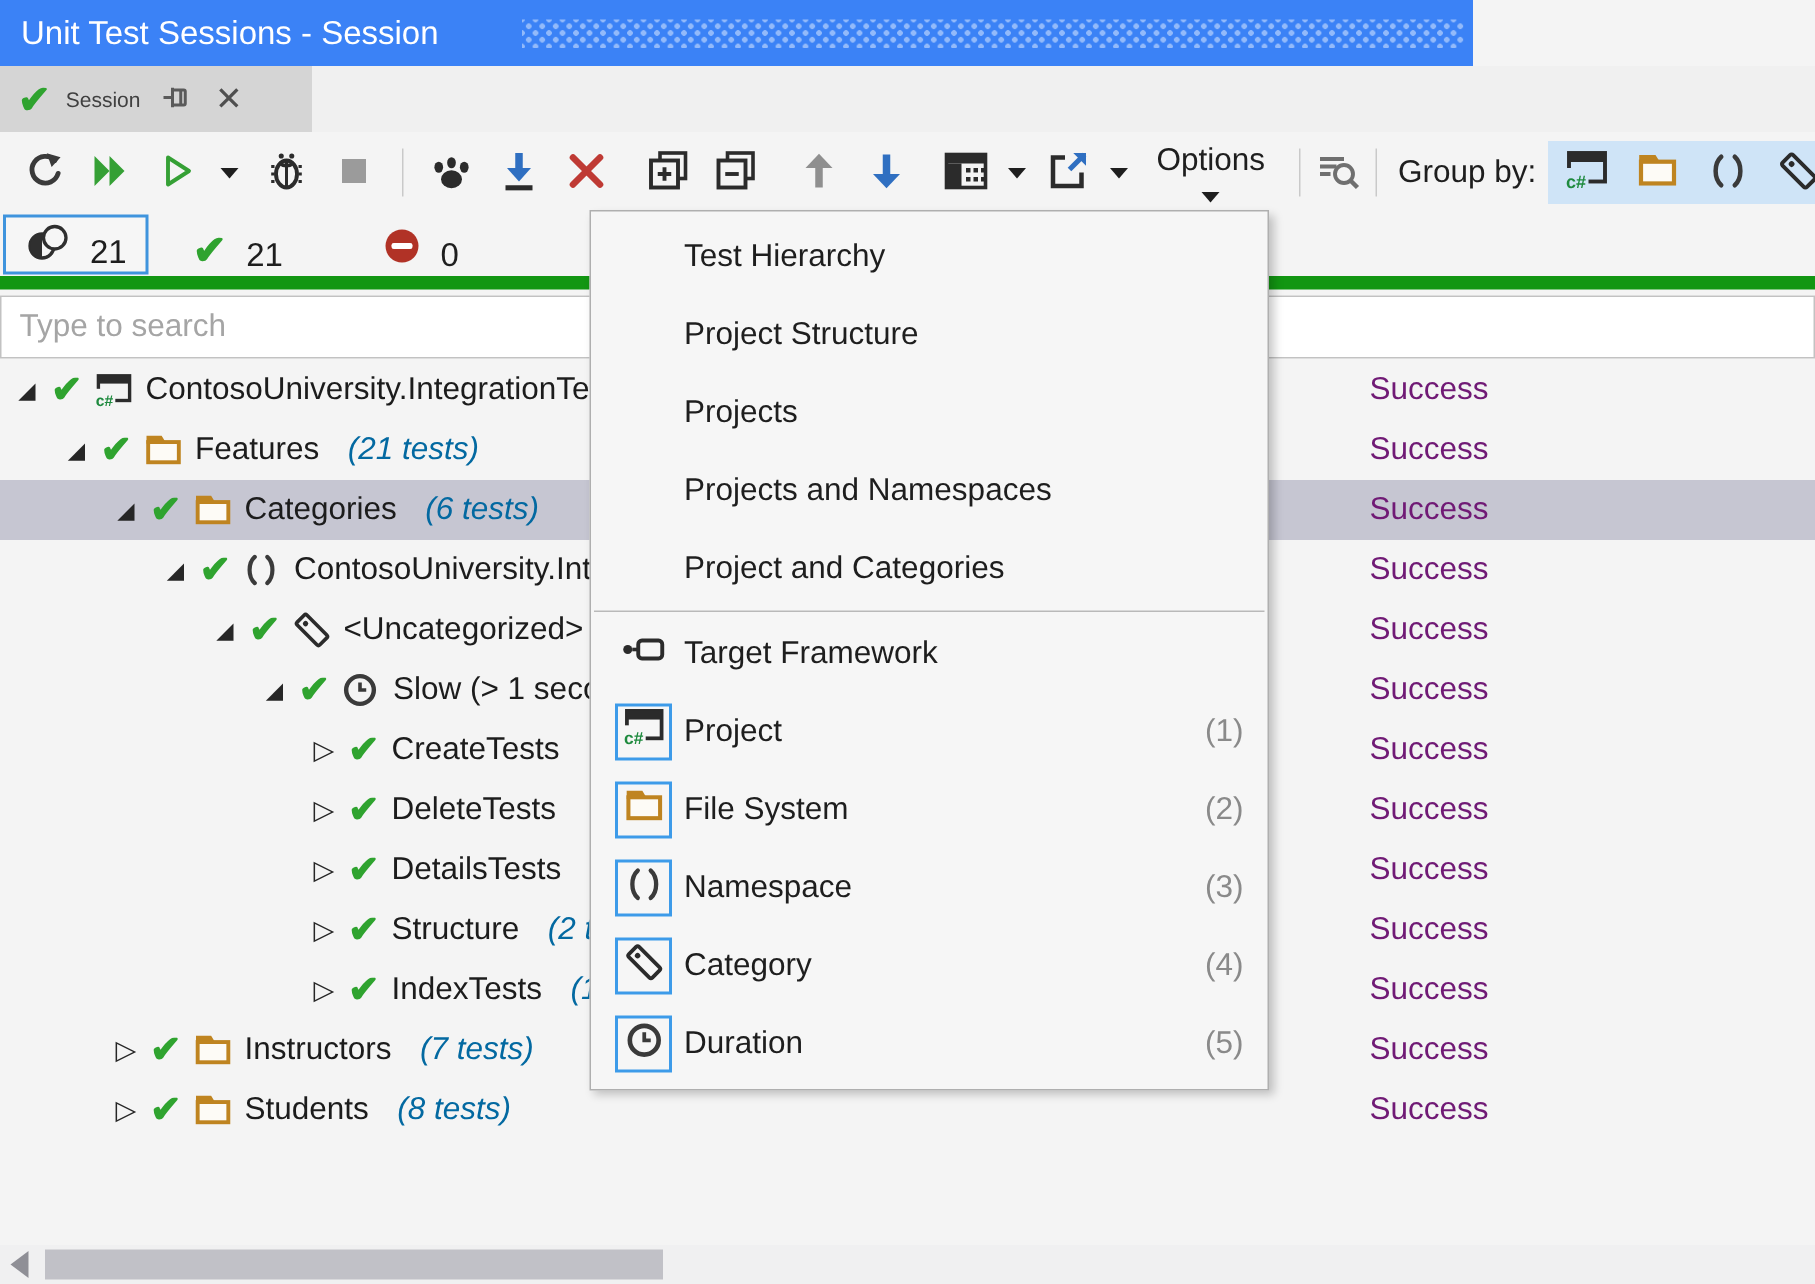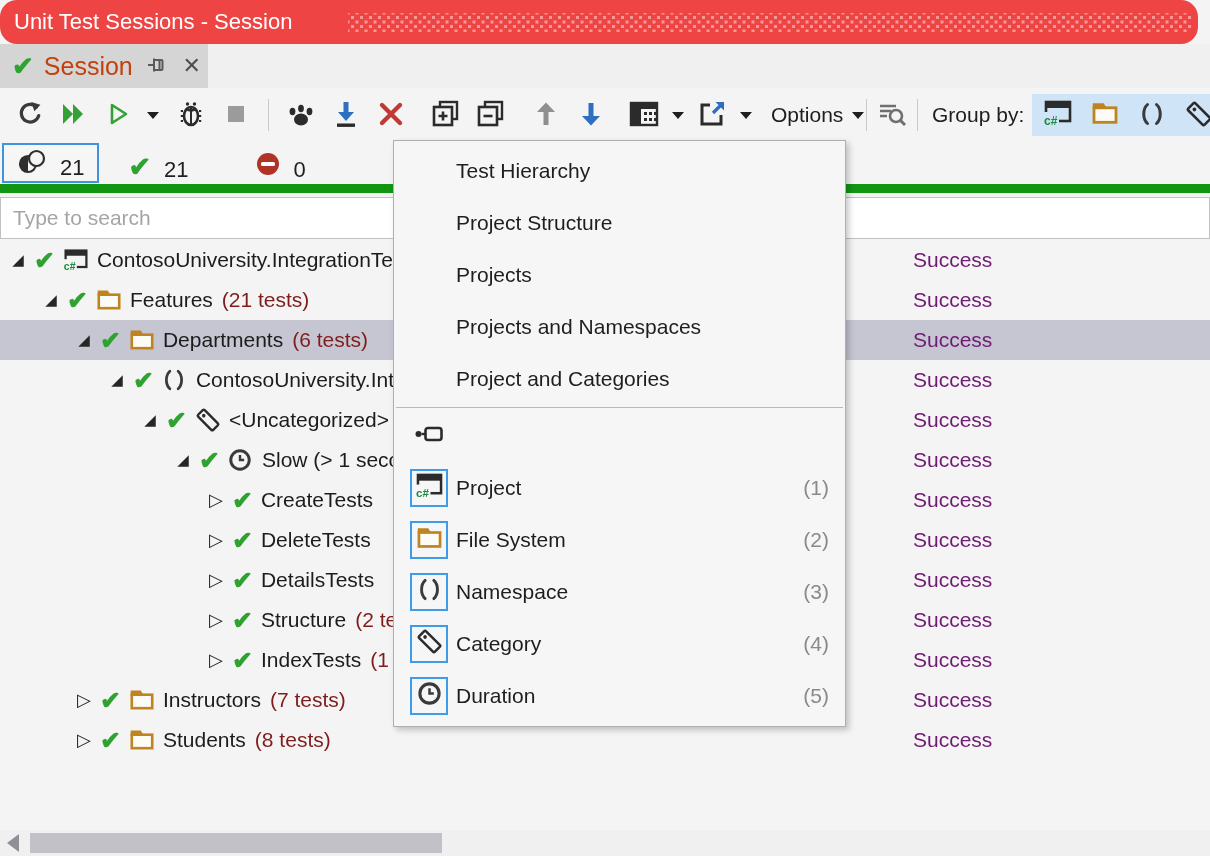--- a/index.html
+++ b/index.html
@@ -1,42 +1,42 @@
 <!DOCTYPE html>
 <html><head>
 <meta charset="utf-8">
 <style>
   * { margin:0; padding:0; box-sizing:border-box; }
   html,body { width:1210px; height:856px; overflow:hidden; }
   body { position:relative; background:#f4f4f4; font-family:"Liberation Sans",sans-serif; color:#1c1c1c; }
 
   
-  .titlebar { position:absolute; left:0; top:0; width:1198px; height:44px; background:#ef4444;border-radius:17px; }
+  .titlebar { position:absolute; left:0; top:0; width:982px; height:44px; background:#3b82f6; }
   .titlebar .title { position:absolute; left:14px; top:0; line-height:44px; color:#fff; font-size:22px; white-space:nowrap; }
   .title-dots { position:absolute; left:348px; right:6px; top:13px; height:19px;
     background-image:
       radial-gradient(circle, rgba(255,255,255,.45) 1.7px, transparent 2px),
       radial-gradient(circle, rgba(255,255,255,.45) 1.7px, transparent 2px);
     background-size:9px 9px; background-position:0 0, 4.5px 4.5px; }
 
   
   .tabbar { position:absolute; left:0; top:44px; width:1210px; height:44px; background:#f0f0f0; }
   .tab { width:208px; height:44px; background:#d5d5d5; display:flex; align-items:center; padding-left:12px; gap:10px; }
   .tab-check { color:#2fa32f; font-size:26px; font-weight:bold; line-height:1; }
-  .tab-label { color:#c2410c; font-size:25px; }
+  .tab-label { color:#404040; font-size:14px; }
   .tab-btn { background:none; border:none; display:flex; align-items:center; justify-content:center; width:26px; height:26px; cursor:pointer; }
   .tab-close { color:#4f4f4f; font-size:22px; }
 
   
   .toolbar { position:absolute; left:0; top:88px; width:1210px; height:54px; background:#f4f4f4; display:flex; align-items:center; padding-left:10px; gap:7px; }
   .tb { background:none; border:none; padding:0; width:38px; height:40px; display:flex; align-items:center; justify-content:center; cursor:pointer; flex:none; }
   .tb.narrow { width:16px; }
   .caret { width:0; height:0; border-left:6px solid transparent; border-right:6px solid transparent; border-top:7px solid #1e1e1e; }
   .vsep { width:1px; height:32px; background:#c9c9c9; margin:0 6px; flex:none; }
-  .options-btn { display:flex; align-items:center; gap:9px; font-size:21px; color:#1e1e1e; width:auto; padding:0 4px; }
+  .options-btn { display:flex; align-items:center; gap:9px; font-size:21px; color:#1e1e1e; width:auto; padding:0 4px;flex-direction:column; }
   .right-cluster { position:absolute; left:860px; top:0; height:54px; display:flex; align-items:center; }
   .groupby-label { font-size:21px; color:#1e1e1e; margin:0 8px 0 8px; white-space:nowrap; }
   .groupby-set { display:flex; align-items:center; gap:15px; background:#cfe4f7; height:42px; padding:0 10px; width:270px; flex:none; }
   .groupby-set .tb { width:32px; }
 
   
   .cut { fill:#f4f4f4; }
   .groupby-set .cut { fill:#cfe4f7; }
   .menu .cut { fill:#f6f6f6; }
 
@@ -56,21 +56,21 @@
 
   
   .tree { position:absolute; left:0; top:240px; width:1210px; }
   .row { position:relative; height:40px; display:flex; align-items:center; font-size:21px; white-space:nowrap; cursor:default; }
   .row.selected { background:#c6c6d2; }
   .ind { flex:none; }
   .twisty { flex:none; width:20px; margin-right:6px; text-align:center; font-size:15px; color:#262626; cursor:pointer; }
   .twisty.col { font-size:18px; }
   .check { flex:none; color:#2fa32f; font-size:25px; font-weight:bold; margin-right:8px; line-height:1; }
   .ticon { flex:none; width:26px; margin-right:8px; display:flex; align-items:center; }
-  .count:not(:empty) { color:#7f1d1d; margin-left:9px; }
+  .count:not(:empty) { font-style:italic; color:#0369a1; margin-left:19px; }
   .status { position:absolute; left:913px; color:#701a75; }
 
   
   .menu { position:absolute; left:393px; top:140px; width:453px; background:#f6f6f6; border:1px solid #afafaf; box-shadow:3px 3px 6px rgba(0,0,0,.22); padding:4px 0; z-index:10; }
   .mi { height:52px; display:flex; align-items:center; padding:0 16px 0 8px; font-size:21px; color:#1e1e1e; cursor:pointer; }
   .mi-gutter { width:54px; flex:none; display:flex; align-items:center; justify-content:center; }
   .mi-label { flex:1; }
   .mi-shortcut { color:#8a8a8a; }
   .msep { height:1px; background:#b9b9b9; margin:2px 2px; }
   .icon-box { width:38px; height:38px; border:2px solid #3d9be9; background:#f6f6f6; display:flex; align-items:center; justify-content:center; }
@@ -332,21 +332,21 @@
   <div class="row selected">
     <span class="ind" style="width:74px"></span>
     <span class="twisty">◢</span>
     <span class="check">✔</span>
     <span class="ticon">
         <svg width="27" height="24" viewBox="0 0 28 25">
           <path d="M3 8 V3.5 H12 L14.5 7.5" fill="#bf8420" stroke="#bf8420" stroke-width="2.4"></path>
           <rect x="3" y="6.8" width="22" height="14.5" fill="#fdfbf6" stroke="#bf8420" stroke-width="2.8"></rect>
         </svg>
       </span>
-    <span class="name">Departments</span>
+    <span class="name">Categories</span>
     <span class="count">(6 tests)</span>
     <span class="status">Success</span>
   </div>
 
   <div class="row">
     <span class="ind" style="width:107px"></span>
     <span class="twisty">◢</span>
     <span class="check">✔</span>
     <span class="ticon">
         <svg width="24" height="24" viewBox="0 0 26 26" fill="none" stroke="#3a3a3a" stroke-width="3" stroke-linecap="round">
@@ -493,20 +493,21 @@
   <div class="msep"></div>
 
   <div class="mi">
     <span class="mi-gutter">
         <span><svg width="30" height="18" viewBox="0 0 30 18">
             <circle cx="4.5" cy="9" r="3" fill="#2b2b2b"></circle>
             <path d="M7.5 9 H11.5" stroke="#2b2b2b" stroke-width="2.4"></path>
             <rect x="11.5" y="3" width="16" height="12" rx="2.5" fill="none" stroke="#2b2b2b" stroke-width="2.6"></rect>
           </svg></span>
       </span>
+    <span class="mi-label">Target Framework</span>
     <span class="mi-shortcut"></span>
   </div>
 
   <div class="mi">
     <span class="mi-gutter">
         <span class="icon-box">
           <span><svg width="29" height="26" viewBox="0 0 30 27">
               <rect x="3" y="2" width="24" height="19" fill="none" stroke="#2b2b2b" stroke-width="2.6"></rect>
               <rect x="3" y="2" width="24" height="6" fill="#2b2b2b"></rect>
               <rect class="cut" x="0" y="12" width="16" height="15"></rect>

